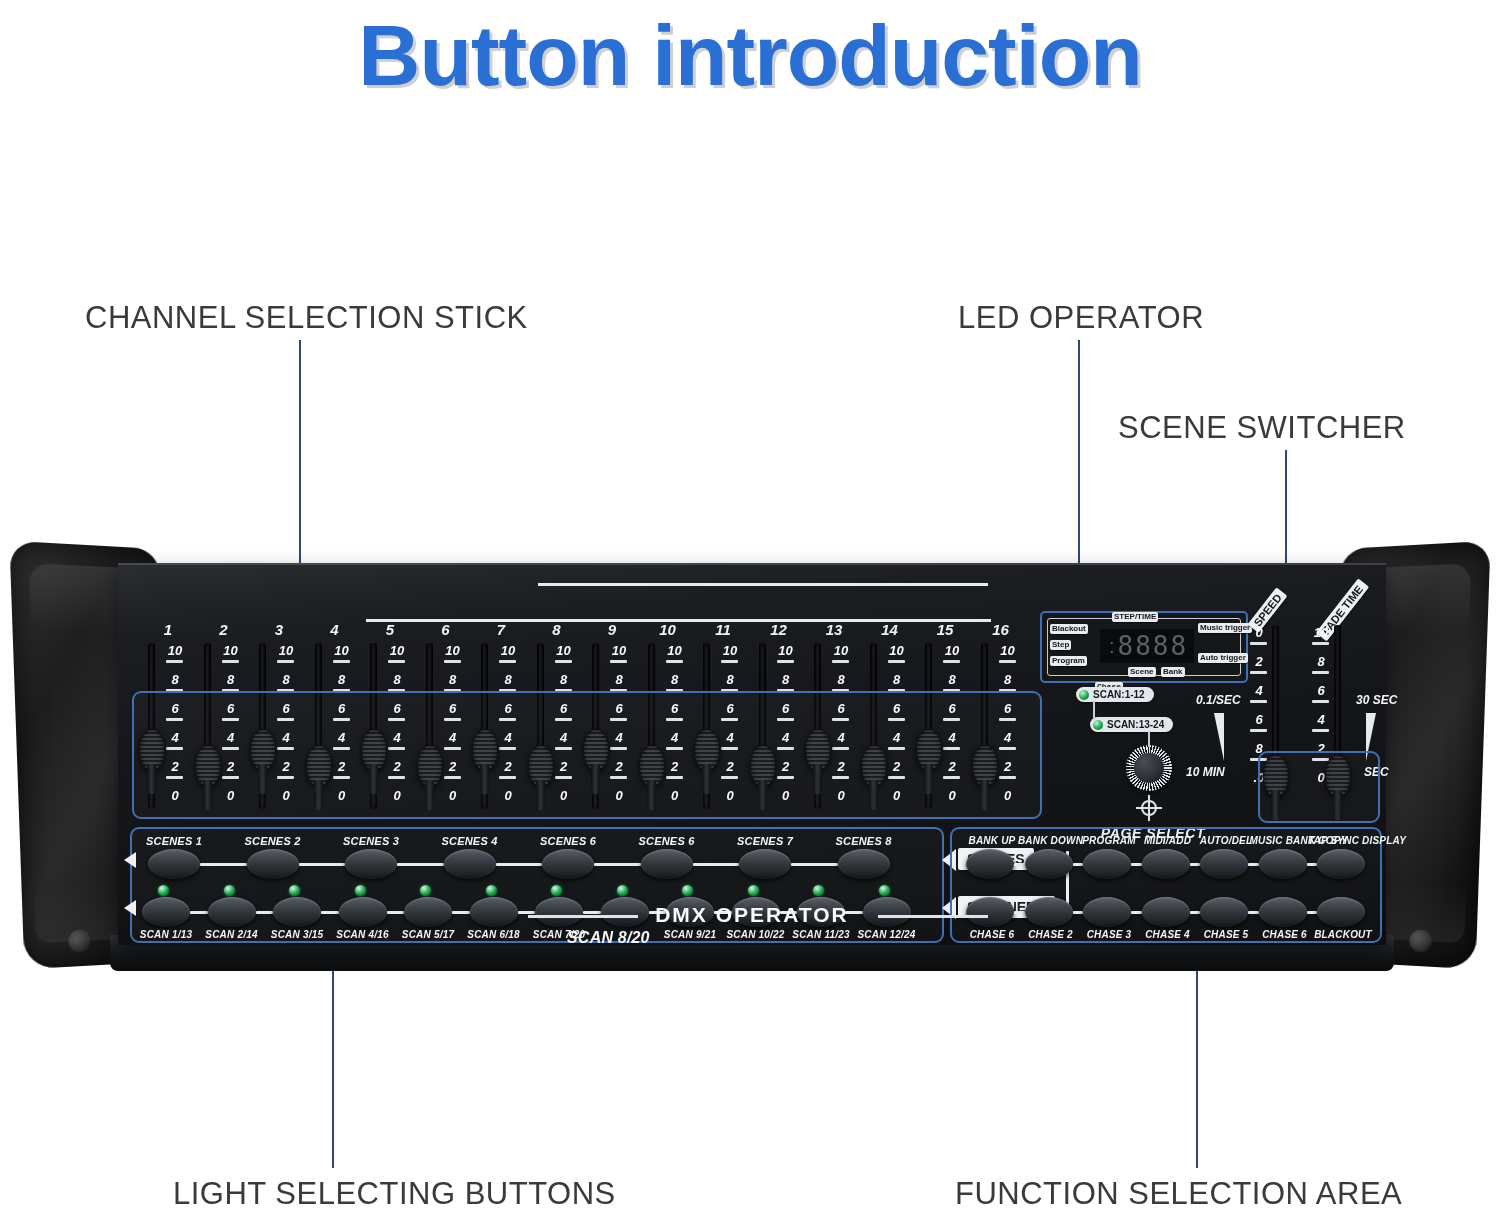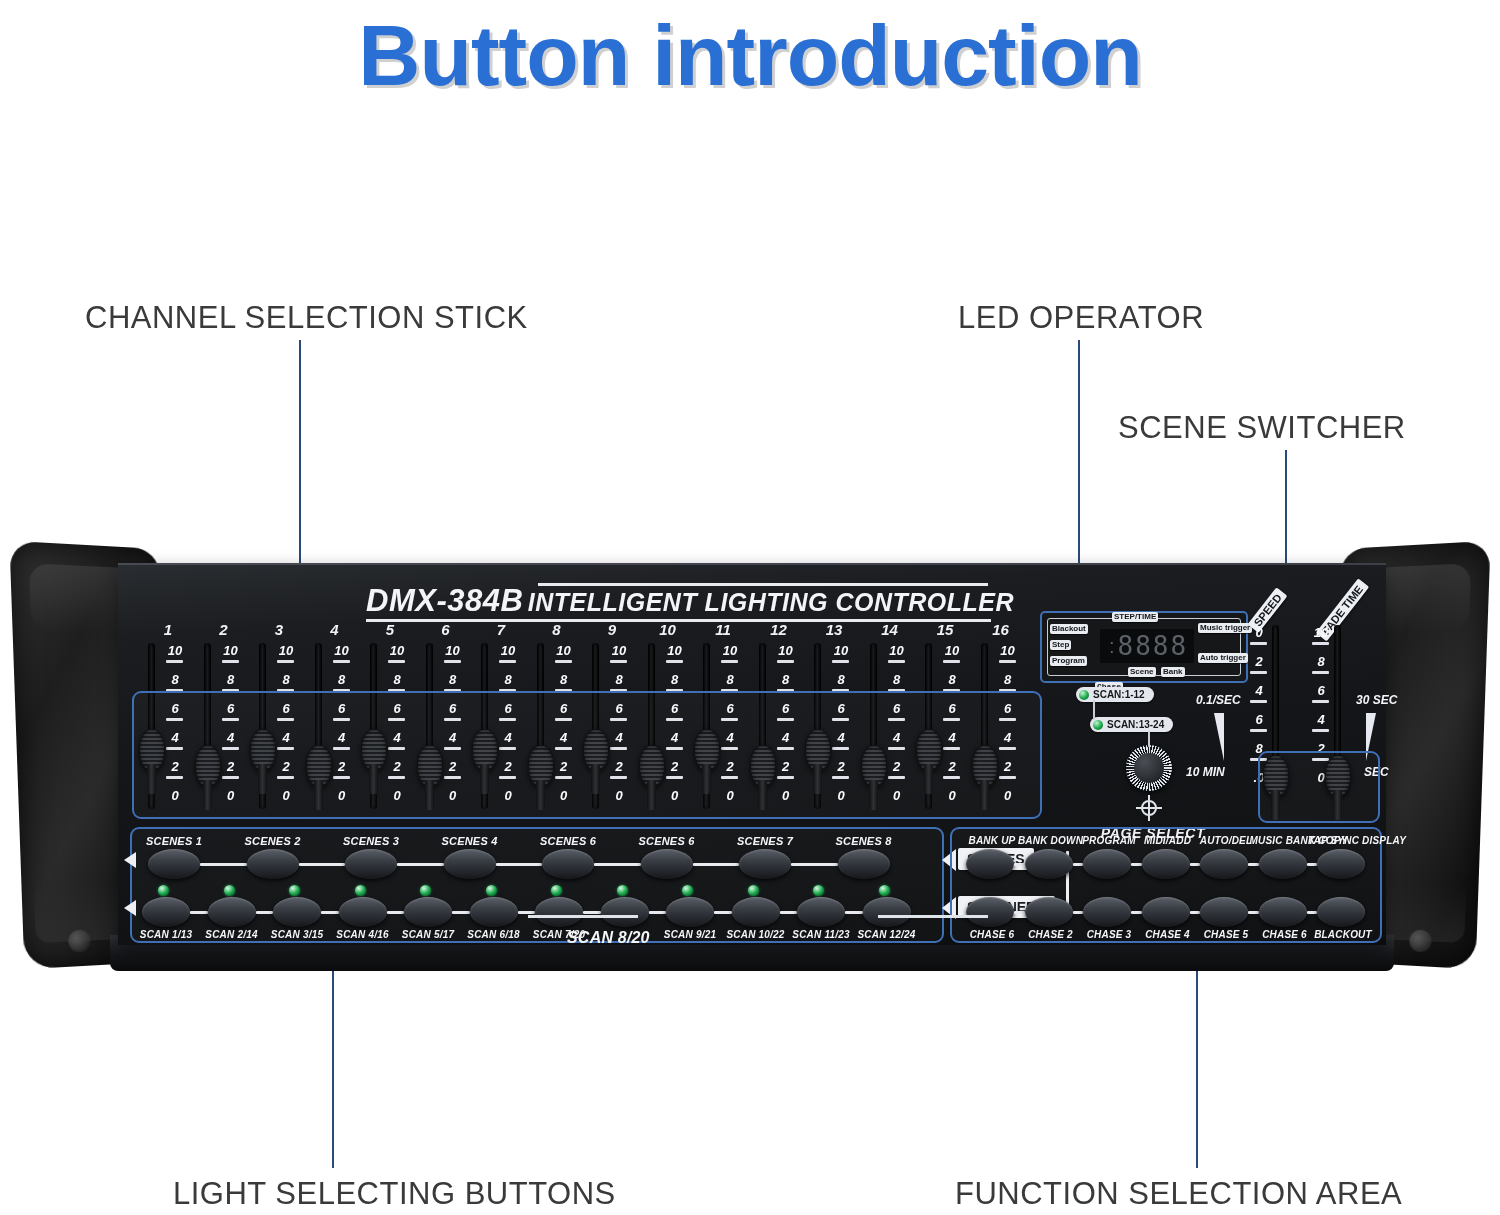--- a/index.html
+++ b/index.html
@@ -170,24 +170,20 @@
     <div class="endscrew" style="right:44px;"></div>
   </div>
 
   <div id="panel-base">
       <div class="hl"></div>
     </div>
 
   <div id="panel">
 
     <div id="brand-rule-top"></div>
-    <div id="brand">
-      <span class="b1">DMX-384B</span>
-      <span class="b2">INTELLIGENT LIGHTING CONTROLLER</span>
-    </div>
     <div id="brand-rule-bot"></div>
 
     <div id="faders">
         <div class="fch" style="left: 0px;">
           <div class="fnum">1</div>
           <div class="fslot" style="left: 8px;"></div>
           <div class="fscale" style="left: 22px;">
             <div class="tn" style="top: 0px;">10</div>
             <div class="tk" style="top: 17px;"></div>
             <div class="tn" style="top: 29px;">8</div>
@@ -726,15 +722,16 @@
         <div class="connector" style="left: 1130px; top: 348px; width: 10.5px;"></div>
         <div class="blbl" style="left: 1073px; top: 366px; width: 70px; font-size: 10px;">CHASE 5</div>
         <div class="pbtn" style="left: 1140.5px; top: 334px; width: 48px;"></div>
         <div class="connector" style="left: 1188.5px; top: 348px; width: 10.5px;"></div>
         <div class="blbl" style="left: 1131.5px; top: 366px; width: 70px; font-size: 10px;">CHASE 6</div>
         <div class="pbtn" style="left: 1199px; top: 334px; width: 48px;"></div>
         <div class="blbl" style="left: 1190px; top: 366px; width: 70px; font-size: 10px;">BLACKOUT</div>
       </div>
 
     <div id="dmxop-l"></div>
+    <div id="dmxop">DMX  OPERATOR</div>
     <div id="dmxop-r"></div>
   </div>
 </div>
 
 </body></html>

